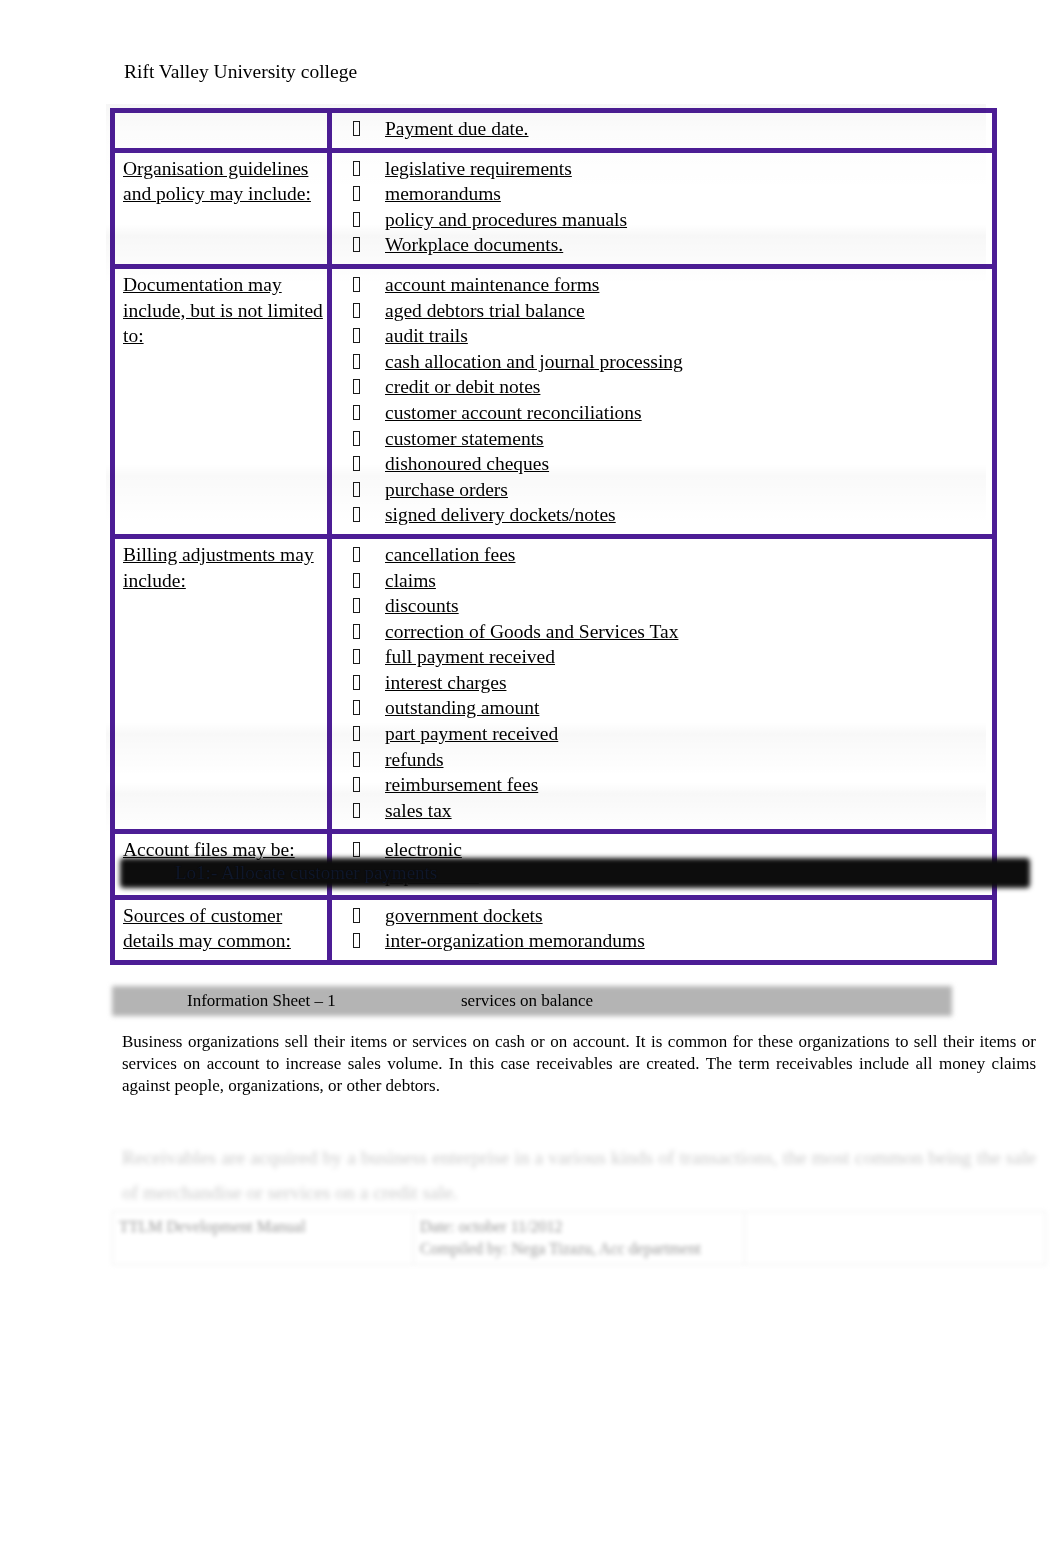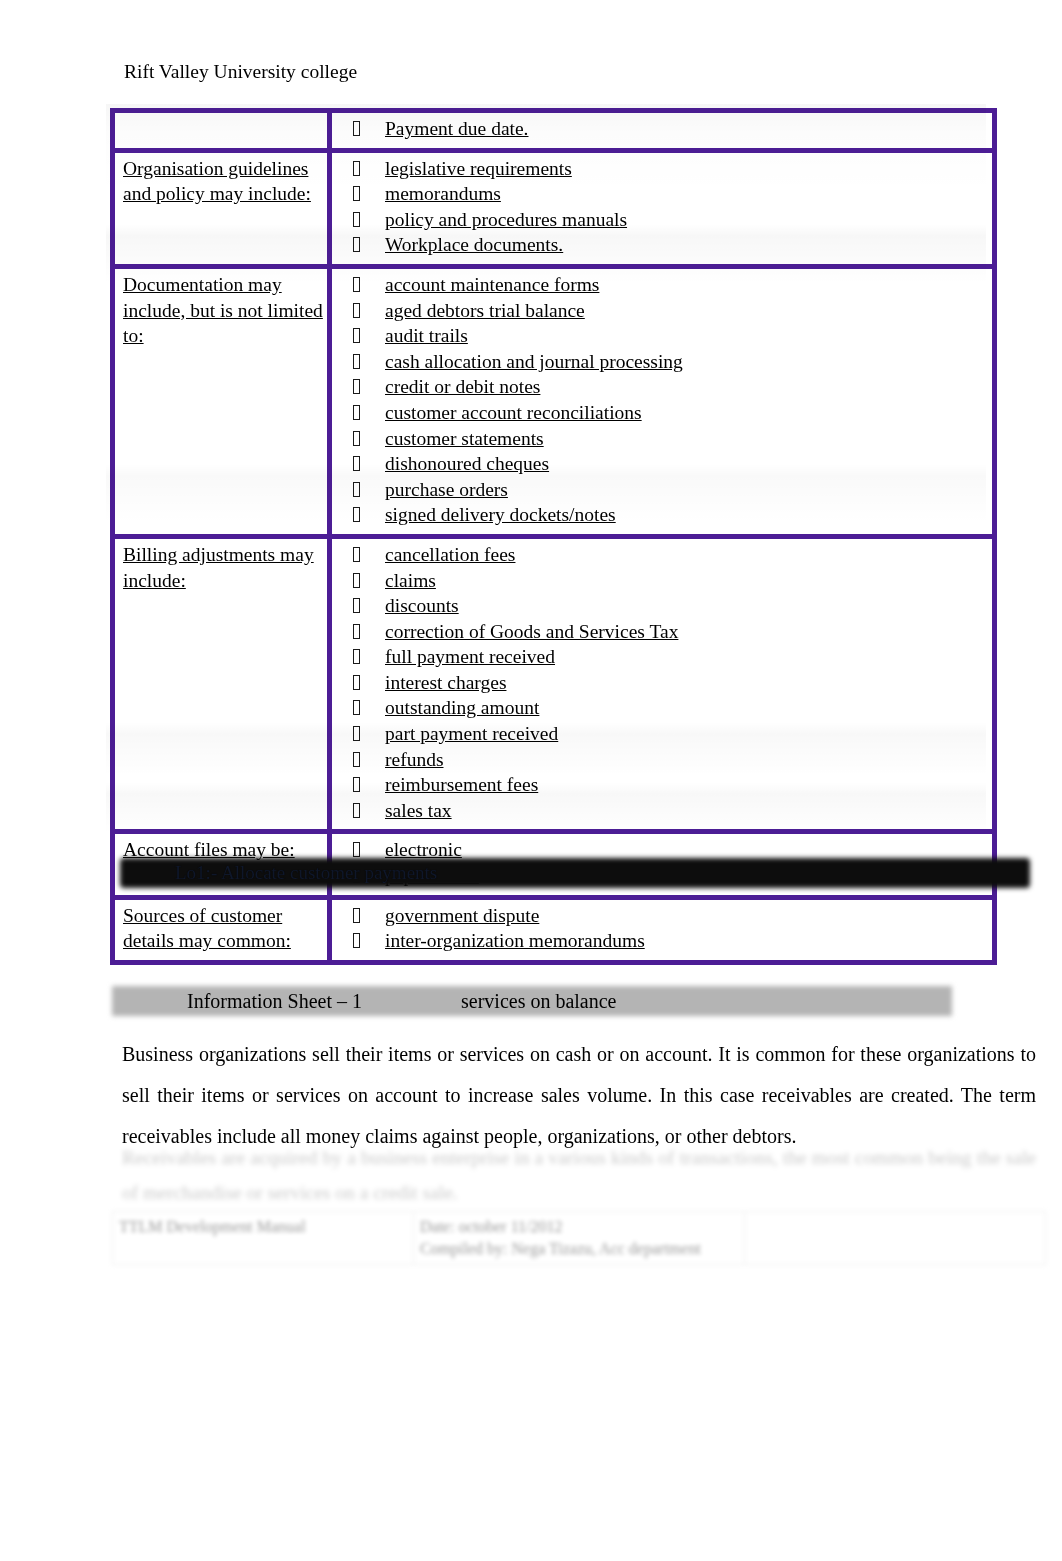--- a/index.html
+++ b/index.html
@@ -178,21 +178,21 @@
     height: 30px;
     background: #b4b4b4;
     filter: blur(2.4px);
   }
   .info-bar-labels {
     position: absolute;
     left: 0; top: 0;
     width: 840px;
     height: 30px;
     z-index: 3;
-    font-size: 20px;
+    font-size: 17px;
     line-height: 30px;
   }
   .info-bar-labels .sheet-title {
     position: absolute;
     left: 75px;
     top: 0;
     white-space: nowrap;
   }
   .info-bar-labels .sheet-topic {
     position: absolute;
@@ -200,22 +200,22 @@
     top: 0;
     white-space: nowrap;
   }
 
   
   .body-para {
     position: absolute;
     left: 122px;
     top: 1014px;
     width: 914px;
-    font-size: 20px;
-    line-height: 41px;
+    font-size: 17px;
+    line-height: 22px;
     text-align: justify;
     text-justify: inter-word;
   }
 
   
   .faded-para {
     position: absolute;
     left: 122px;
     top: 1120px;
     width: 914px;
@@ -339,21 +339,21 @@
           </ul>
         </td>
       </tr>
 
       <tr>
         <td class="label">
           <span class="label-text">Sources of customer details may common:</span>
         </td>
         <td class="items">
           <ul class="bullets">
-            <li><span class="tofu"></span><span>government dispute</span></li>
+            <li><span class="tofu"></span><span>government dockets</span></li>
             <li><span class="tofu"></span><span>inter-organization memorandums</span></li>
           </ul>
         </td>
       </tr>
     </tbody>
   </table>
 
   <div class="shade-wash"></div>
 
   <div class="lo-bar-wrap">

